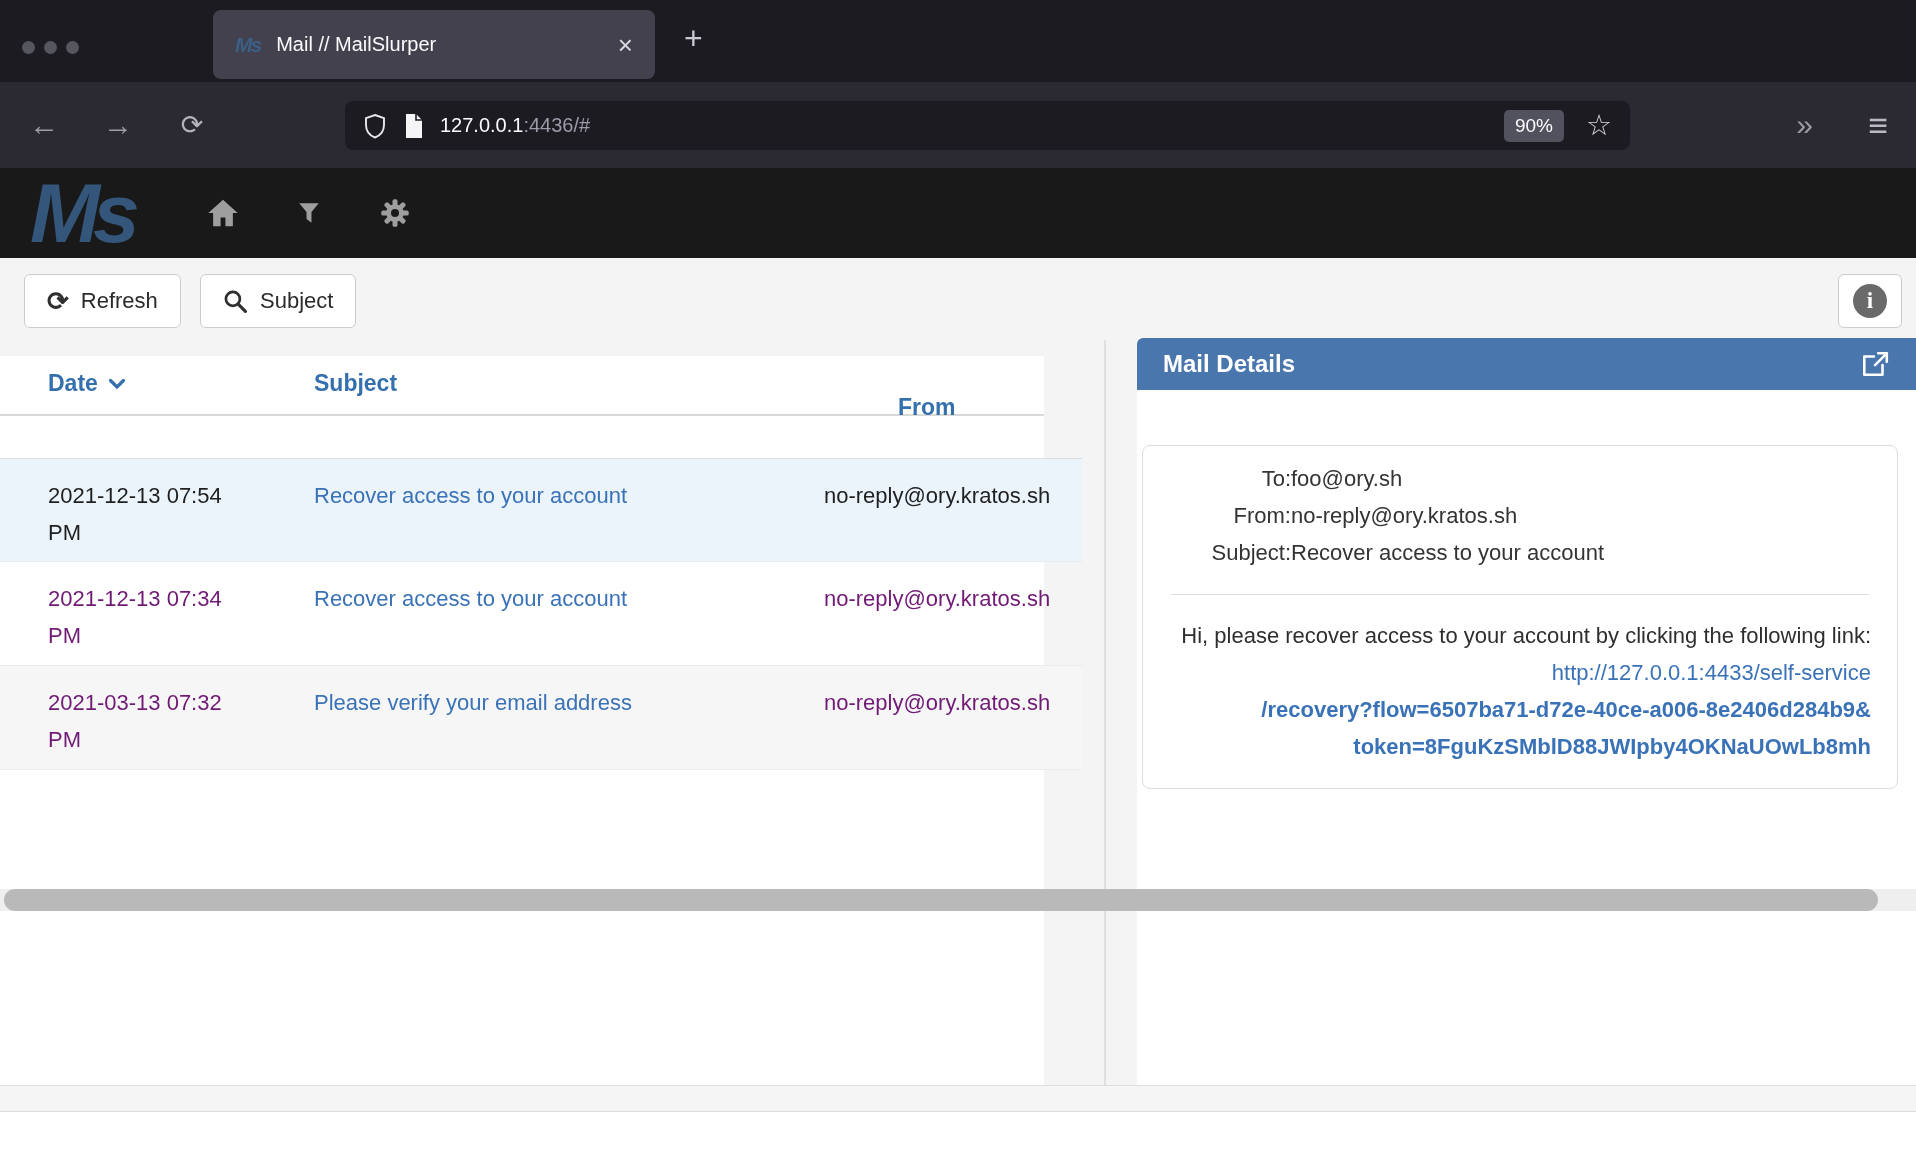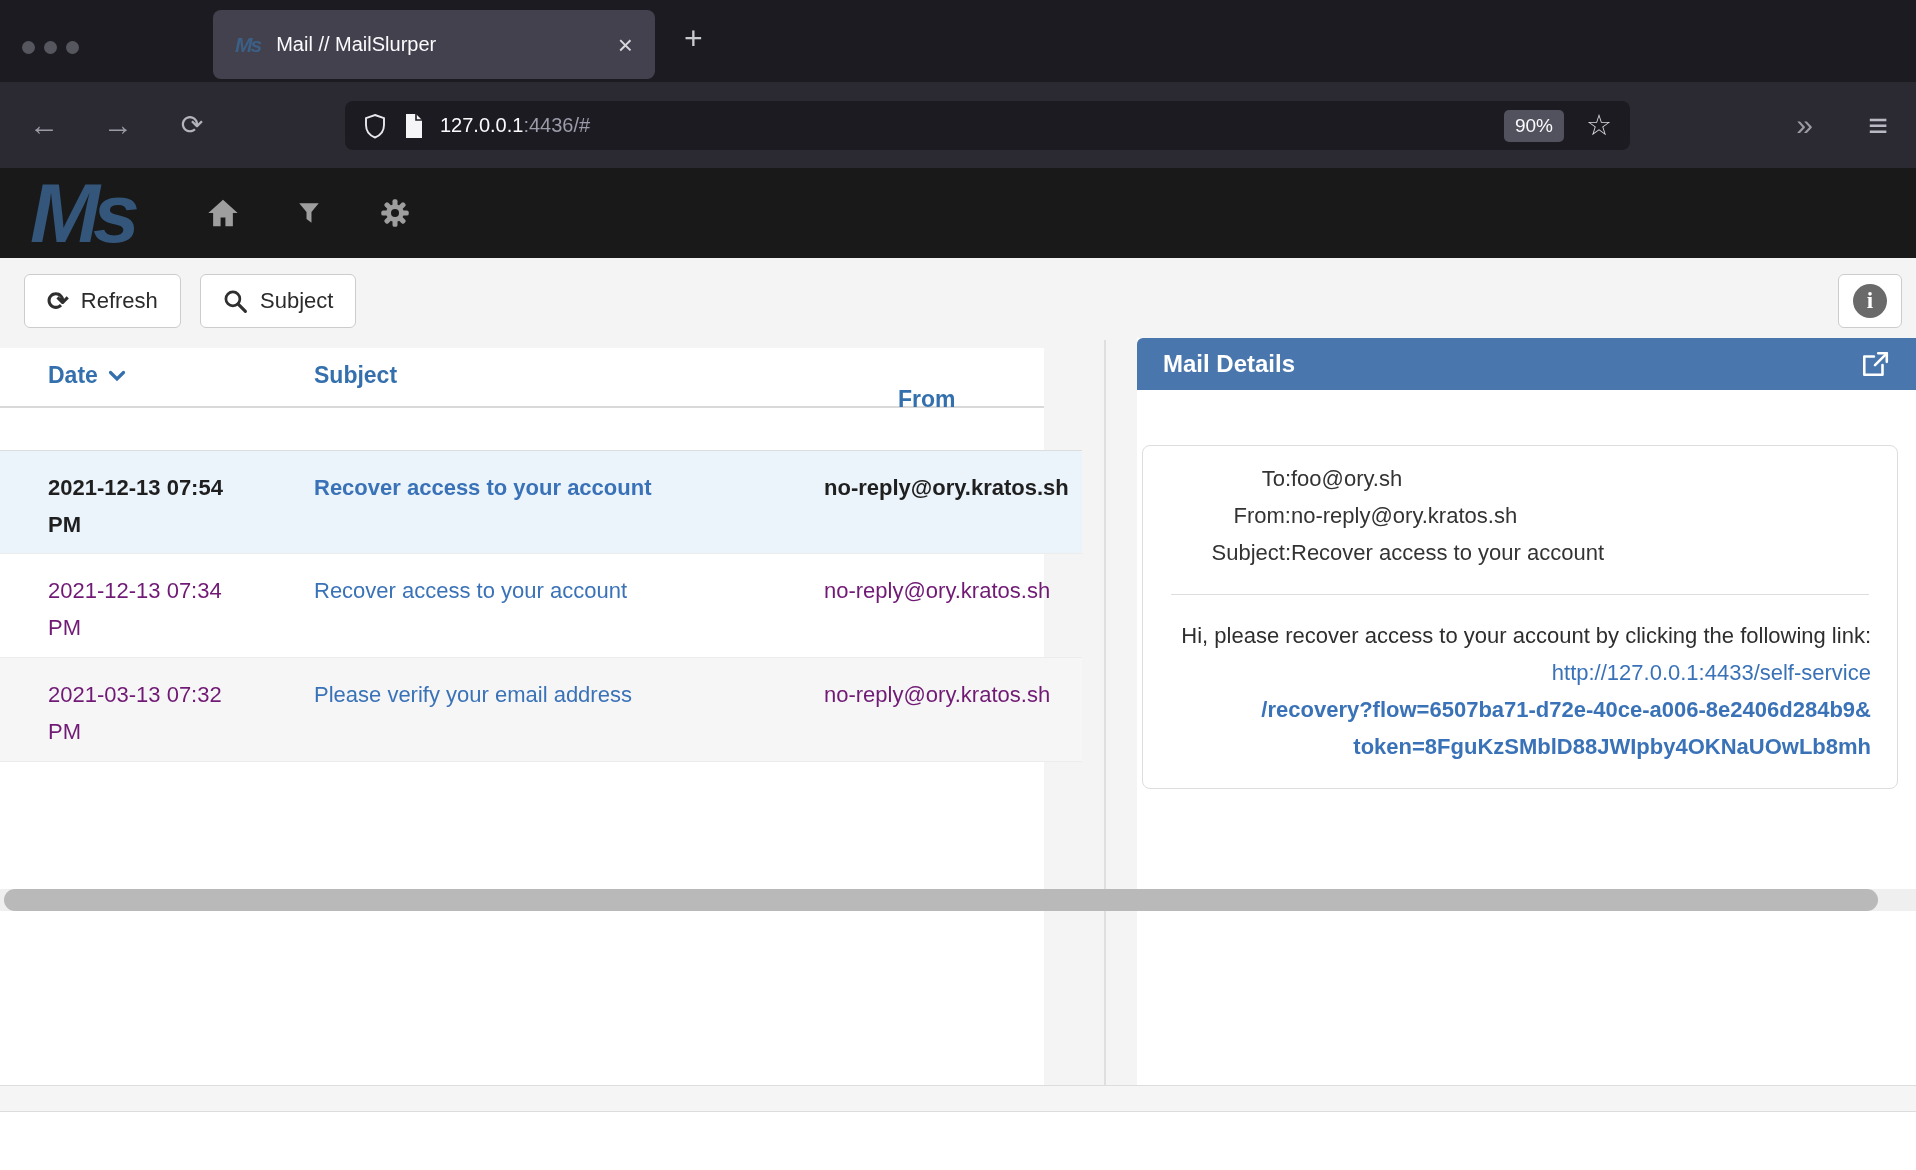--- a/index.html
+++ b/index.html
@@ -48,35 +48,35 @@
   .btn { position:absolute; top:16px; height:54px; background:#fff; border:1px solid #ccc; border-radius:6px;
          display:flex; align-items:center; gap:12px; padding:0 22px; font-size:22px; color:#2b2b2b; }
   .btn-refresh { left:24px; }
   .btn-search { left:200px; }
   .btn-info { left:1838px; width:64px; padding:0; justify-content:center; }
   .refresh-glyph { font-size:26px; font-weight:bold; color:#2f2f2f; line-height:26px; }
   .info-circle { width:34px; height:34px; border-radius:50%; background:#6a6a6a; color:#fff;
                  font-family:"Liberation Serif", serif; font-weight:bold; font-size:23px;
                  display:flex; align-items:center; justify-content:center; }
 
-  .list-panel { position:absolute; left:0; top:90px; width:1044px; height:745px; background:#fff; }
+  .list-panel { position:absolute; left:0; top:98px; width:1044px; height:745px; background:#fff; }
   .list-header { position:relative; height:60px; border-bottom:2px solid #d9d9d9; }
   .col-head { position:absolute; top:14px; font-size:23px; font-weight:bold; color:#3470ad; display:flex;
               align-items:center; gap:10px; }
   .col-date { left:48px; } .col-subject { left:314px; } .col-from { left:898px;margin-top:24px; }
   .list-gap { height:42px; }
   .mailrow { position:relative; height:104px; border-bottom:1px solid #ececec; width:1082px; }
   .mailrow.first { border-top:1px solid #ddd; }
   .mailrow.selected { background:#ebf3fb; }
   .mailrow.striped { background:#f6f6f6; }
   .cell { position:absolute; top:18px; font-size:22px; line-height:37px; color:#701a75; }
   .cell-date { left:48px; width:205px; }
   .cell-subject { left:314px; width:470px; color:#3a72b8; }
   .cell-from { left:824px; width:256px; overflow-wrap:break-word; }
-  .mailrow.selected .cell { font-weight:bold; }
+  .mailrow.selected .cell { font-weight:normal; }
   .mailrow.selected .cell-date, .mailrow.selected .cell-from { color:#1f1f1f; }
 
   .divider-v { position:absolute; left:1104px; top:82px; width:2px; height:745px; background:#dfdfdf; }
 
   .details-panel { position:absolute; left:1137px; top:80px; width:779px; height:747px; background:#fff; }
   .details-header { height:52px; background:#4a76ae; border-radius:6px 0 0 0; display:flex;
                     align-items:center; padding:0 26px; }
   .details-title { color:#fff; font-size:24px; font-weight:bold; flex:1; }
   .details-card { position:absolute; left:5px; top:107px; width:756px; height:344px; background:#fff;
                   border:1px solid #ddd; border-radius:8px; padding:14px 28px;text-align:right; }

